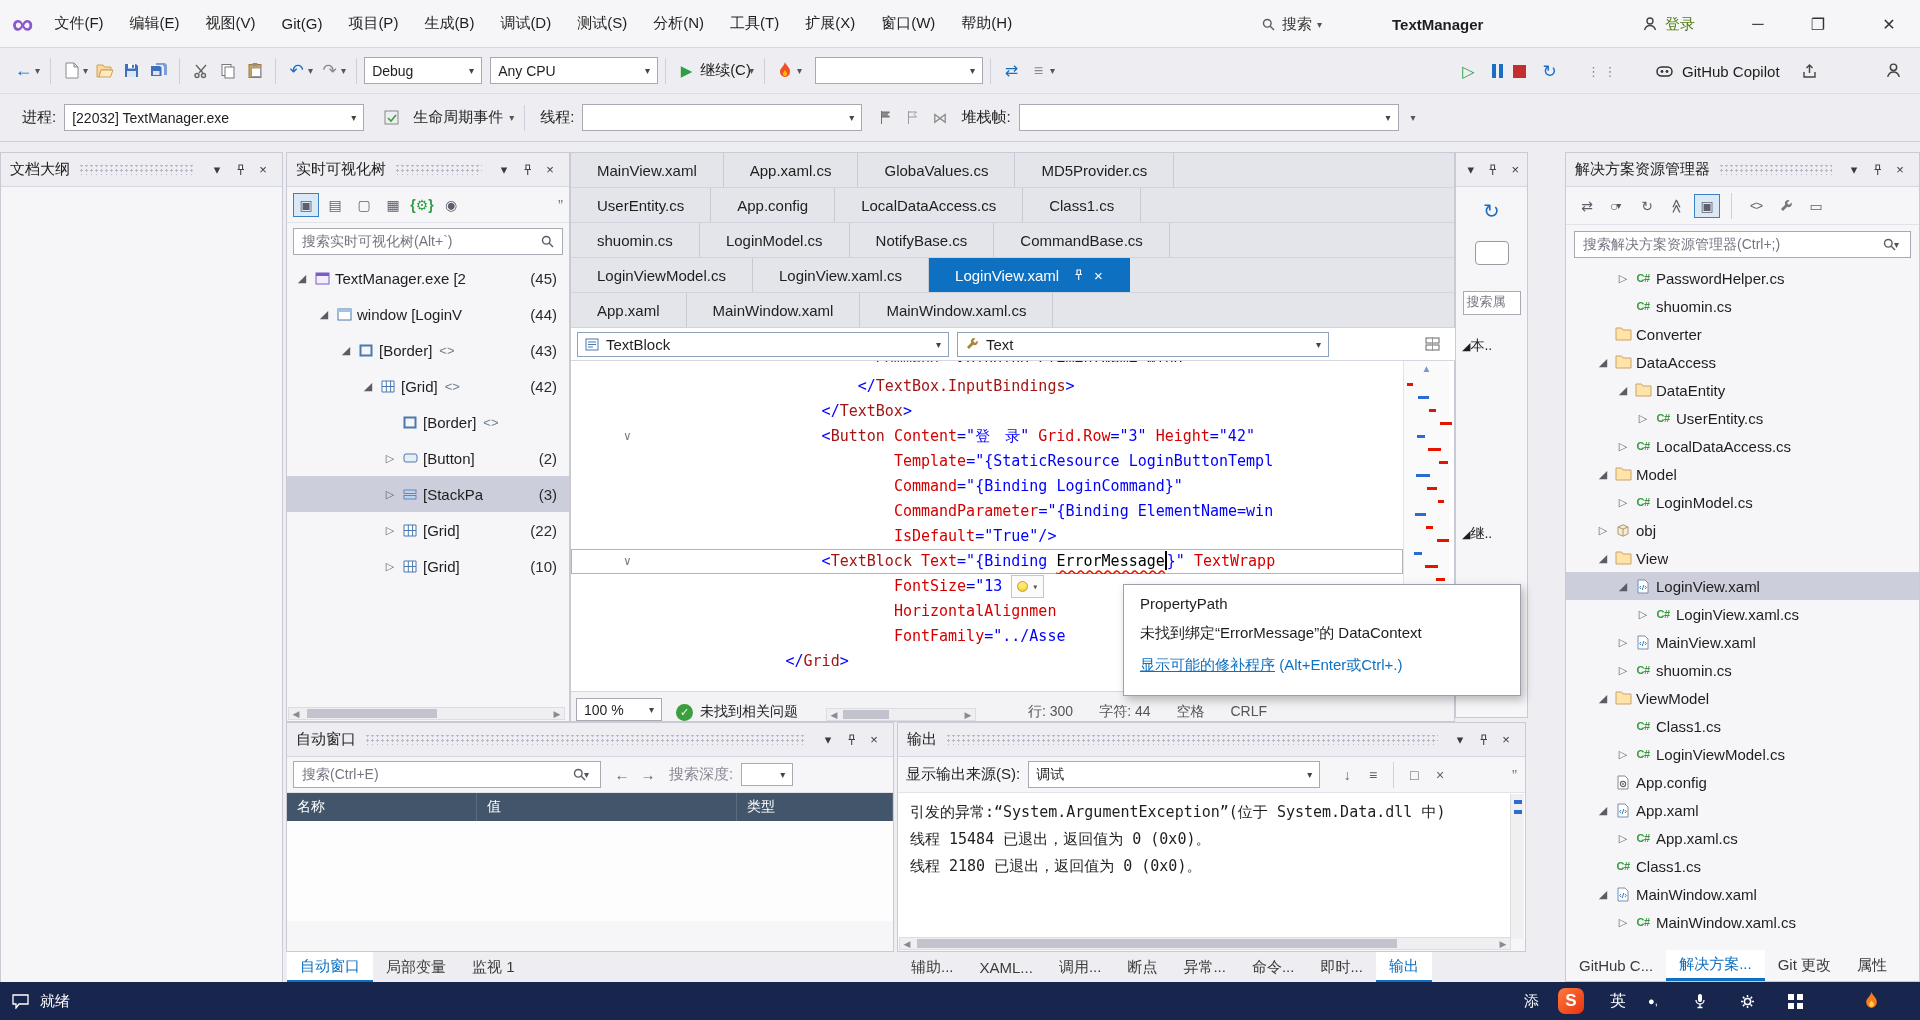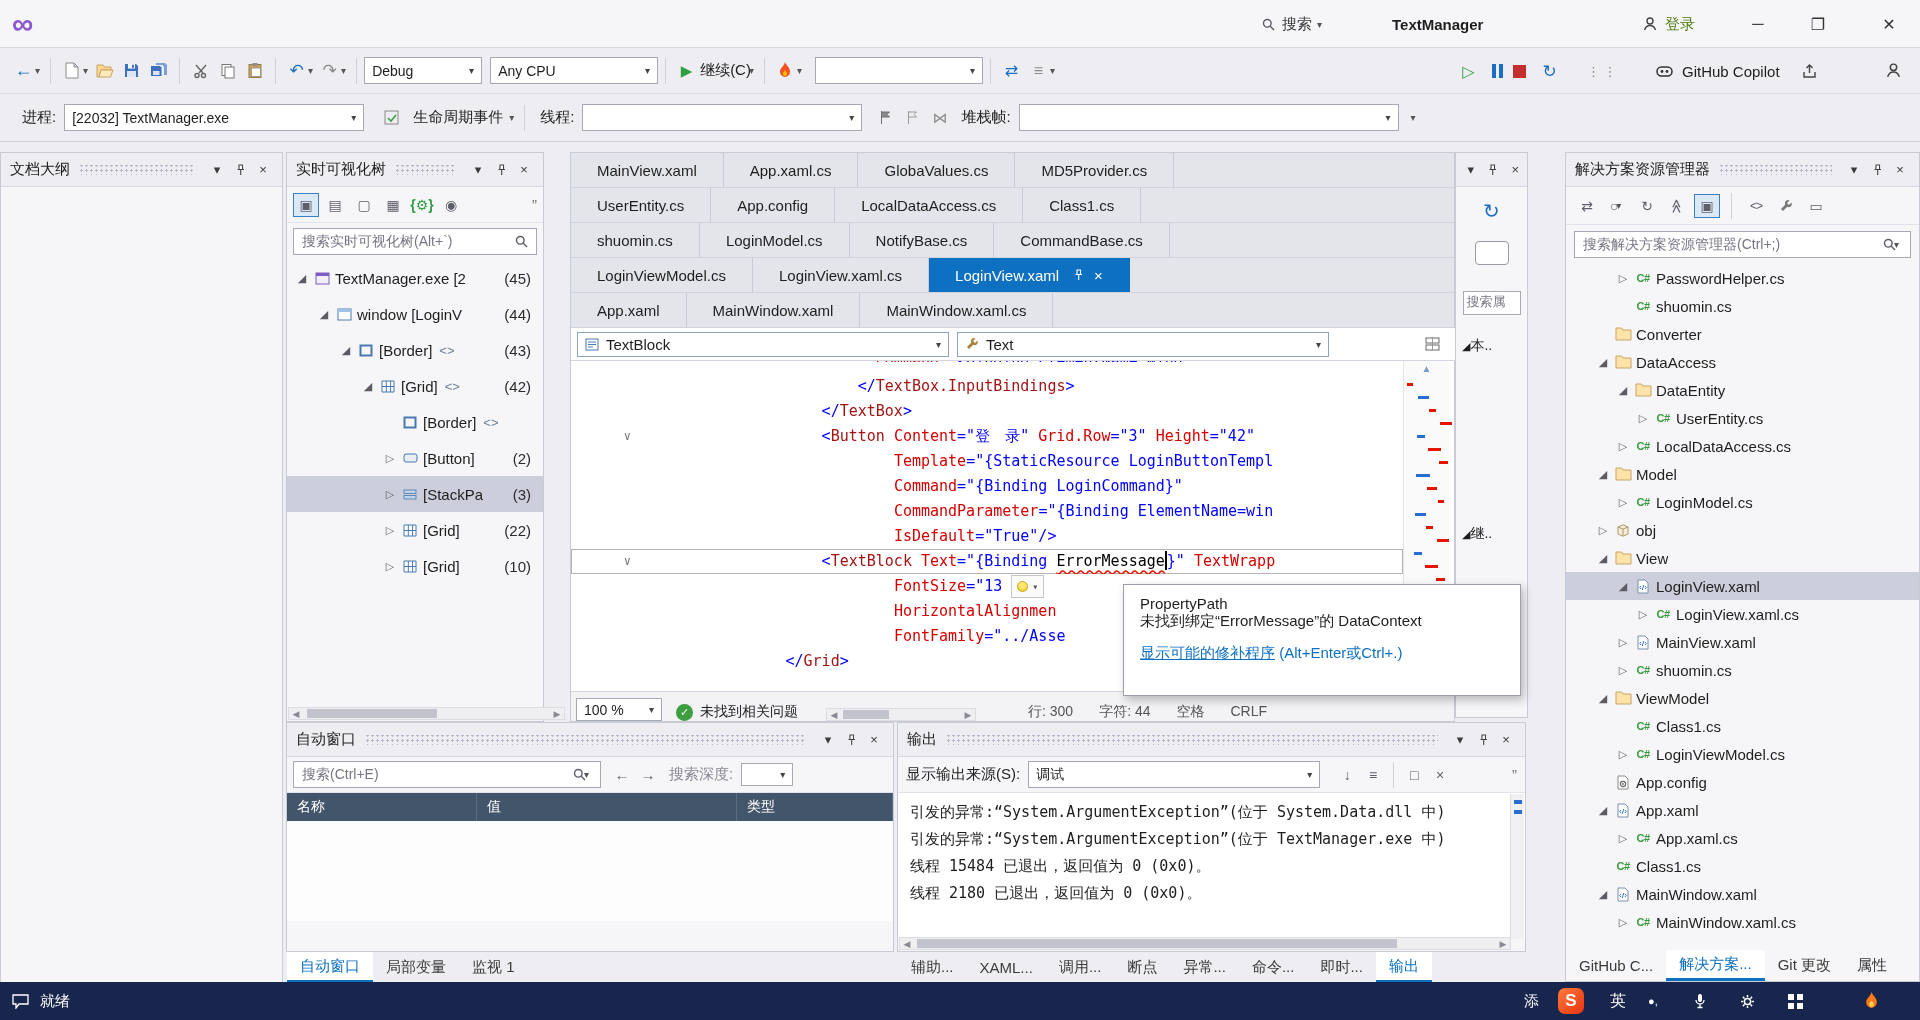--- a/index.html
+++ b/index.html
@@ -96,32 +96,47 @@
 .minibox{width:58px;height:24px;border:1px solid #a8a9b3;background:#fff;color:#767683;font-size:13px;padding:1px 3px;overflow:hidden;white-space:nowrap}
 .pscat{align-self:flex-start;margin-left:6px;white-space:nowrap;font-size:14px;color:#1e1e1e}
 
 #statusbar{position:absolute;left:0;top:982px;width:1920px;height:38px;background:#18264e;color:#fff;display:flex;align-items:center}
 #statusbar .sitem{position:absolute;top:0;height:38px;display:flex;align-items:center}
 .sgs{width:26px;height:26px;border-radius:7px;background:linear-gradient(135deg,#ff7a3c,#e8330f);color:#fff;font-weight:bold;font-size:17px;display:flex;align-items:center;justify-content:center}
 .gridicon{position:relative;width:15px;height:15px}
 .gridicon i{position:absolute;width:6px;height:6px;background:#fff;left:0;top:0;box-shadow:9px 0 0 #fff,0 9px 0 #fff,9px 9px 0 #fff}
 
 #quickfix{position:absolute;left:1123px;top:584px;width:398px;height:112px;background:#fff;border:1px solid #9da0ab;box-shadow:3px 4px 9px rgba(0,0,0,.25);z-index:60;padding:10px 16px;font-size:15px}
-#quickfix .qt{}
+#quickfix .qt{margin-bottom:12px}
 #quickfix .qm{margin-bottom:13px}
 #quickfix .qa{color:#0e70c1}
 #quickfix .qa .lnk{text-decoration:underline}
 </style>
 </head>
 <body>
 
 <div id="app">
 
   <div id="titlebar">
     <span class="vslogo">∞</span>
+    <div id="menubar" style="display:flex">
+        <div class="menu-item">文件(F)</div>
+        <div class="menu-item">编辑(E)</div>
+        <div class="menu-item">视图(V)</div>
+        <div class="menu-item">Git(G)</div>
+        <div class="menu-item">项目(P)</div>
+        <div class="menu-item">生成(B)</div>
+        <div class="menu-item">调试(D)</div>
+        <div class="menu-item">测试(S)</div>
+        <div class="menu-item">分析(N)</div>
+        <div class="menu-item">工具(T)</div>
+        <div class="menu-item">扩展(X)</div>
+        <div class="menu-item">窗口(W)</div>
+        <div class="menu-item">帮助(H)</div>
+      </div>
     <div id="tb-search">
       <span class="mag-slot">
           <svg width="13" height="13" viewBox="0 0 13 13">
             <circle cx="5.3" cy="5.3" r="3.8" fill="none" stroke="#5b5b66" stroke-width="1.4"></circle>
             <line x1="8.3" y1="8.3" x2="12" y2="12" stroke="#5b5b66" stroke-width="1.4"></line>
           </svg>
         </span>
       <span>搜索</span>
       <span class="tcar">▾</span>
     </div>
@@ -314,21 +329,21 @@
           <svg width="11" height="12" viewBox="0 0 11 12">
             <path d="M4 1h3.5v4.5H4z" fill="#fff" stroke="#444" stroke-width="1.1"></path>
             <path d="M2.5 5.5h6.5M5.7 5.5V11" stroke="#444" stroke-width="1.1" fill="none"></path>
           </svg>
         </span>
       <span class="hic">×</span>
     </div>
     <div style="height:795px;background:#f6f6f8"></div>
   </div>
 
-  <div class="panel" style="left:286px;top:152px;width:258px;height:570px">
+  <div class="panel" style="left:286px;top:152px;width:284px;height:570px">
     <div class="phd">
       <span>实时可视化树</span>
       <span class="dots"></span>
       <span class="hic">▾</span>
       <span class="hic pin-slot">
           <svg width="11" height="12" viewBox="0 0 11 12">
             <path d="M4 1h3.5v4.5H4z" fill="#fff" stroke="#444" stroke-width="1.1"></path>
             <path d="M2.5 5.5h6.5M5.7 5.5V11" stroke="#444" stroke-width="1.1" fill="none"></path>
           </svg>
         </span>
@@ -704,21 +719,20 @@
         </span>
       <span class="tbic" style="margin-left:14px">↓</span>
       <span class="tbic">≡</span>
       <span class="tsep"></span>
       <span class="tbic">□</span>
       <span class="tbic">×</span>
       <span style="margin-left:auto;color:#777">”</span>
     </div>
     <div id="output-body" style="height:146px;background:#fff;overflow:hidden;padding:6px 0 1px 12px">
         <div class="outline-mono">引发的异常:“System.ArgumentException”(位于 System.Data.dll 中)</div>
-        <div class="outline-mono">引发的异常:“System.ArgumentException”(位于 TextManager.exe 中)</div>
         <div class="outline-mono">线程 15484 已退出，返回值为 0 (0x0)。</div>
         <div class="outline-mono">线程 2180 已退出，返回值为 0 (0x0)。</div>
       </div>
     <div class="vscroll" style="right:1px;top:71px;height:145px">
       <div style="position:absolute;left:3px;top:6px;width:8px;height:4px;background:#2a6dd2"></div>
       <div style="position:absolute;left:3px;top:16px;width:8px;height:4px;background:#2a6dd2"></div>
     </div>
     <div class="hscroll" style="position:absolute;left:1px;bottom:1px;width:612px">
       <span class="hs-ar">◀</span>
       <span class="hs-th" style="width:480px;margin-left:3px"></span>

